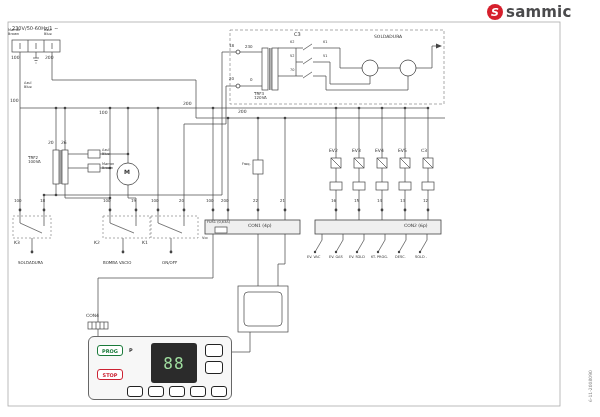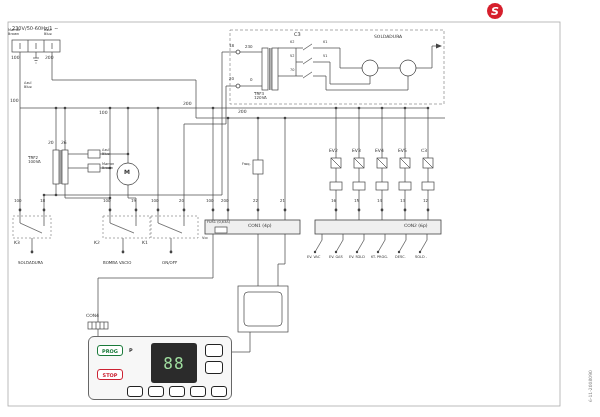--- a/index.html
+++ b/index.html
@@ -183,20 +183,21 @@
         <circle cx="357" cy="252" r="1.2"></circle>
       <circle cx="378" cy="252" r="1.2"></circle>
         <circle cx="399" cy="252" r="1.2"></circle>
         <circle cx="420" cy="252" r="1.2"></circle>
     </g>
   </svg>
 
   <div class="lbl f5" style="left:12px;top:26px;">230V/50-60Hz/1 ~</div>
   <div class="brand">
     <div class="s">S</div>
+    <div class="t">sammic</div>
   </div>
   <div class="vert">6-11-2008090</div>
 
   <div class="lbl f3 c2" style="left:8px;top:29px;">
     <span>Marron</span>
     <span>Brown</span>
   </div>
   <div class="lbl f3 c2" style="left:44px;top:29px;">
     <span>Azul</span>
     <span>Blue</span>

